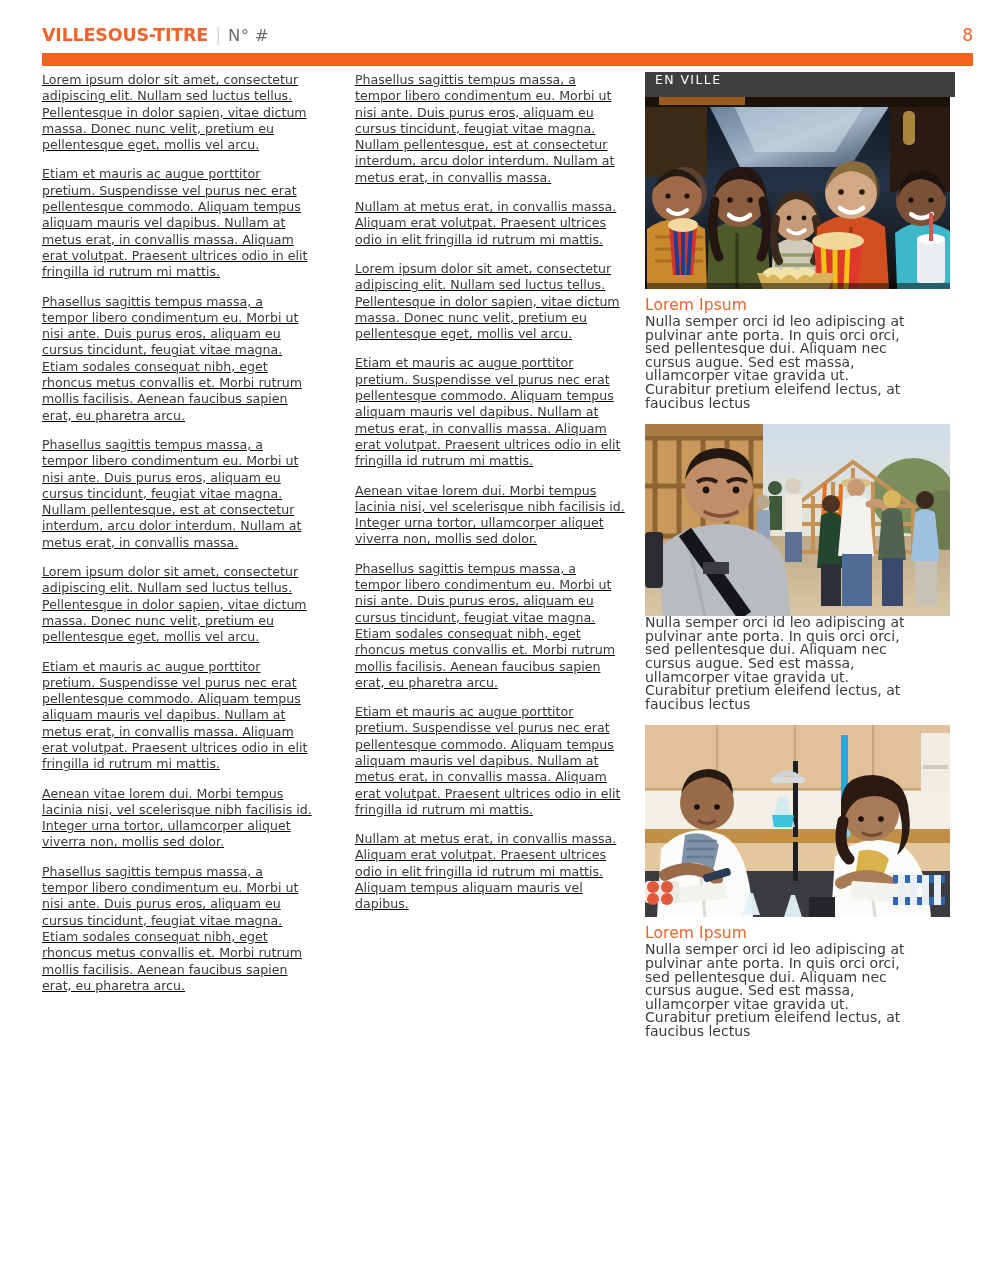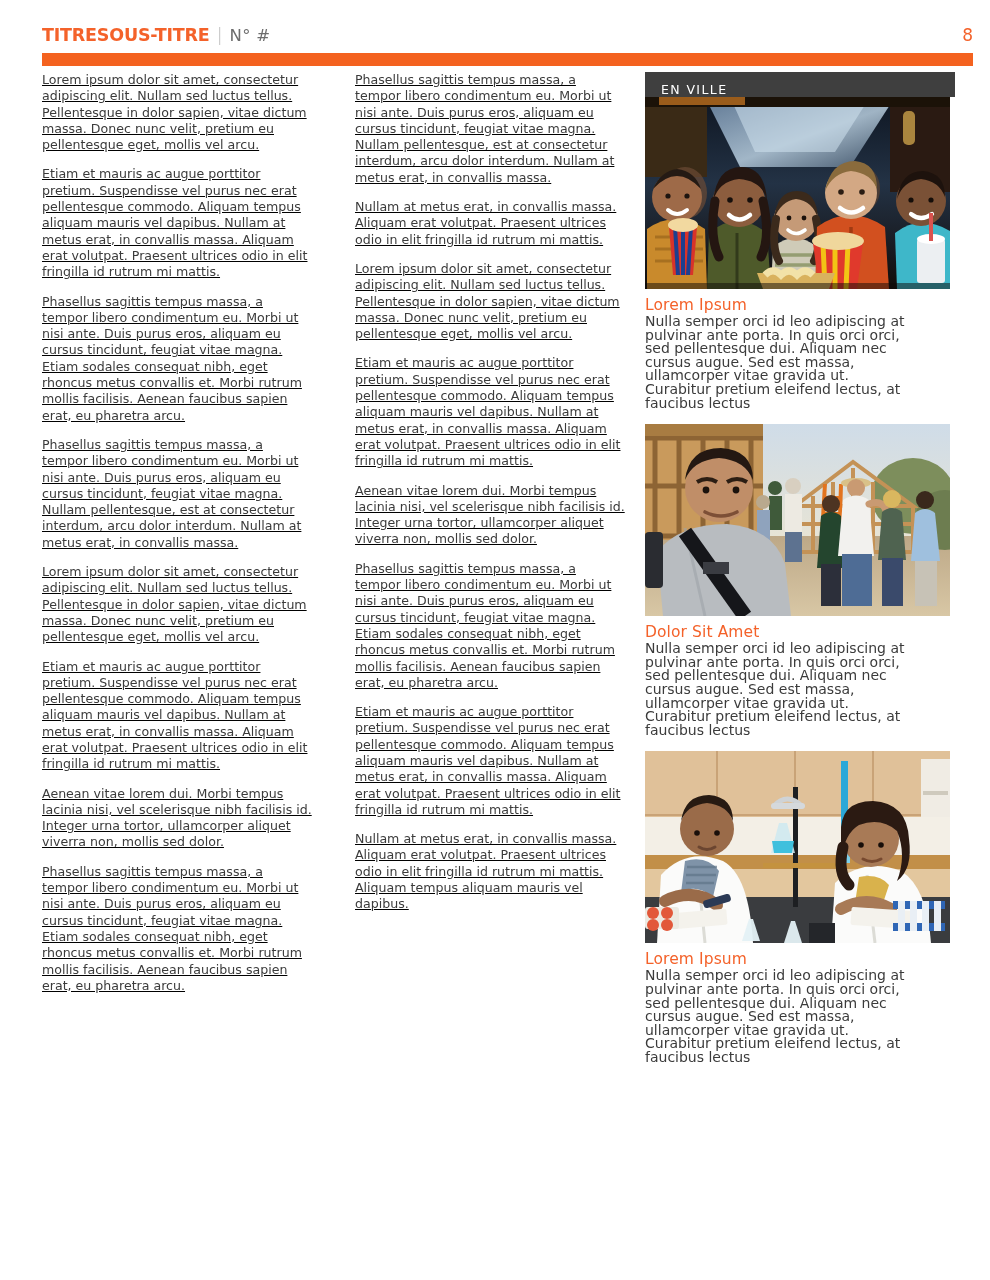--- a/index.html
+++ b/index.html
@@ -98,22 +98,22 @@
     left: 645px;
     top: 0;
     width: 310px;
   }
 
   .section-tab {
     width: 310px;
     height: 25px;
     background: #3f3f3f;
     display: flex;
-    align-items: flex-end;
-    padding-left: 16px;
+    align-items: flex-start;
+    padding-left: 10px;
   }
   .section-tab span {
     color: #ffffff;
     font-size: 12.5px;
     letter-spacing: 1.4px;
     font-weight: 400;
   }
 
   .figure { width: 270px; margin-bottom: 14px; }
   .figure:first-of-type { margin-top: 3px; }
@@ -141,21 +141,21 @@
     color: #3b3b3b;
   }
 </style>
 </head>
 <body>
 
 <div class="page">
 
   <div class="masthead">
     <div class="masthead-left">
-      <span class="mast-title"><span>TITRE</span><span>SOUS-TITRE</span></span>
+      <span class="mast-title"><span>VILLE</span><span>SOUS-TITRE</span></span>
       <span class="mast-sep">|</span>
       <span class="mast-issue">N° #</span>
     </div>
     <span class="mast-page">8</span>
   </div>
   <div class="rule-bar"></div>
 
   <div class="content">
 
     <div class="col col-1">
@@ -366,21 +366,20 @@
             <path d="M82 58 q10 -6 20 0" stroke="#2b1d13" stroke-width="4" fill="none"></path>
             <circle cx="61" cy="66" r="3.4" fill="#1b120c"></circle>
               <circle cx="91" cy="66" r="3.4" fill="#1b120c"></circle>
             <path d="M60 88 Q76 96 92 88" stroke="#7d4f36" stroke-width="3.6" fill="none" stroke-linecap="round"></path>
 
             <path d="M40 108 L100 192" stroke="#15161a" stroke-width="15" fill="none"></path>
             <rect x="58" y="138" width="26" height="12" fill="#3a3c42"></rect>
             <rect x="0" y="108" width="18" height="56" rx="4" fill="#2a2c31"></rect>
           </svg>
         </div>
-        <div class="fig-title">Dolor Sit Amet</div>
         <div class="fig-caption">Nulla semper orci id leo adipiscing at pulvinar ante porta. In quis orci orci, sed pellentesque dui. Aliquam nec cursus augue. Sed est massa, ullamcorper vitae gravida ut. Curabitur pretium eleifend lectus, at faucibus lectus</div>
       </div>
 
       <div class="figure">
         <div class="photo">
           <svg viewBox="0 0 305 192" preserveAspectRatio="none">
             <defs>
               <linearGradient id="lab3" x1="0" y1="0" x2="0" y2="1">
                 <stop offset="0%" stop-color="#e6cfb0"></stop>
                   <stop offset="100%" stop-color="#f2e6d6"></stop>

